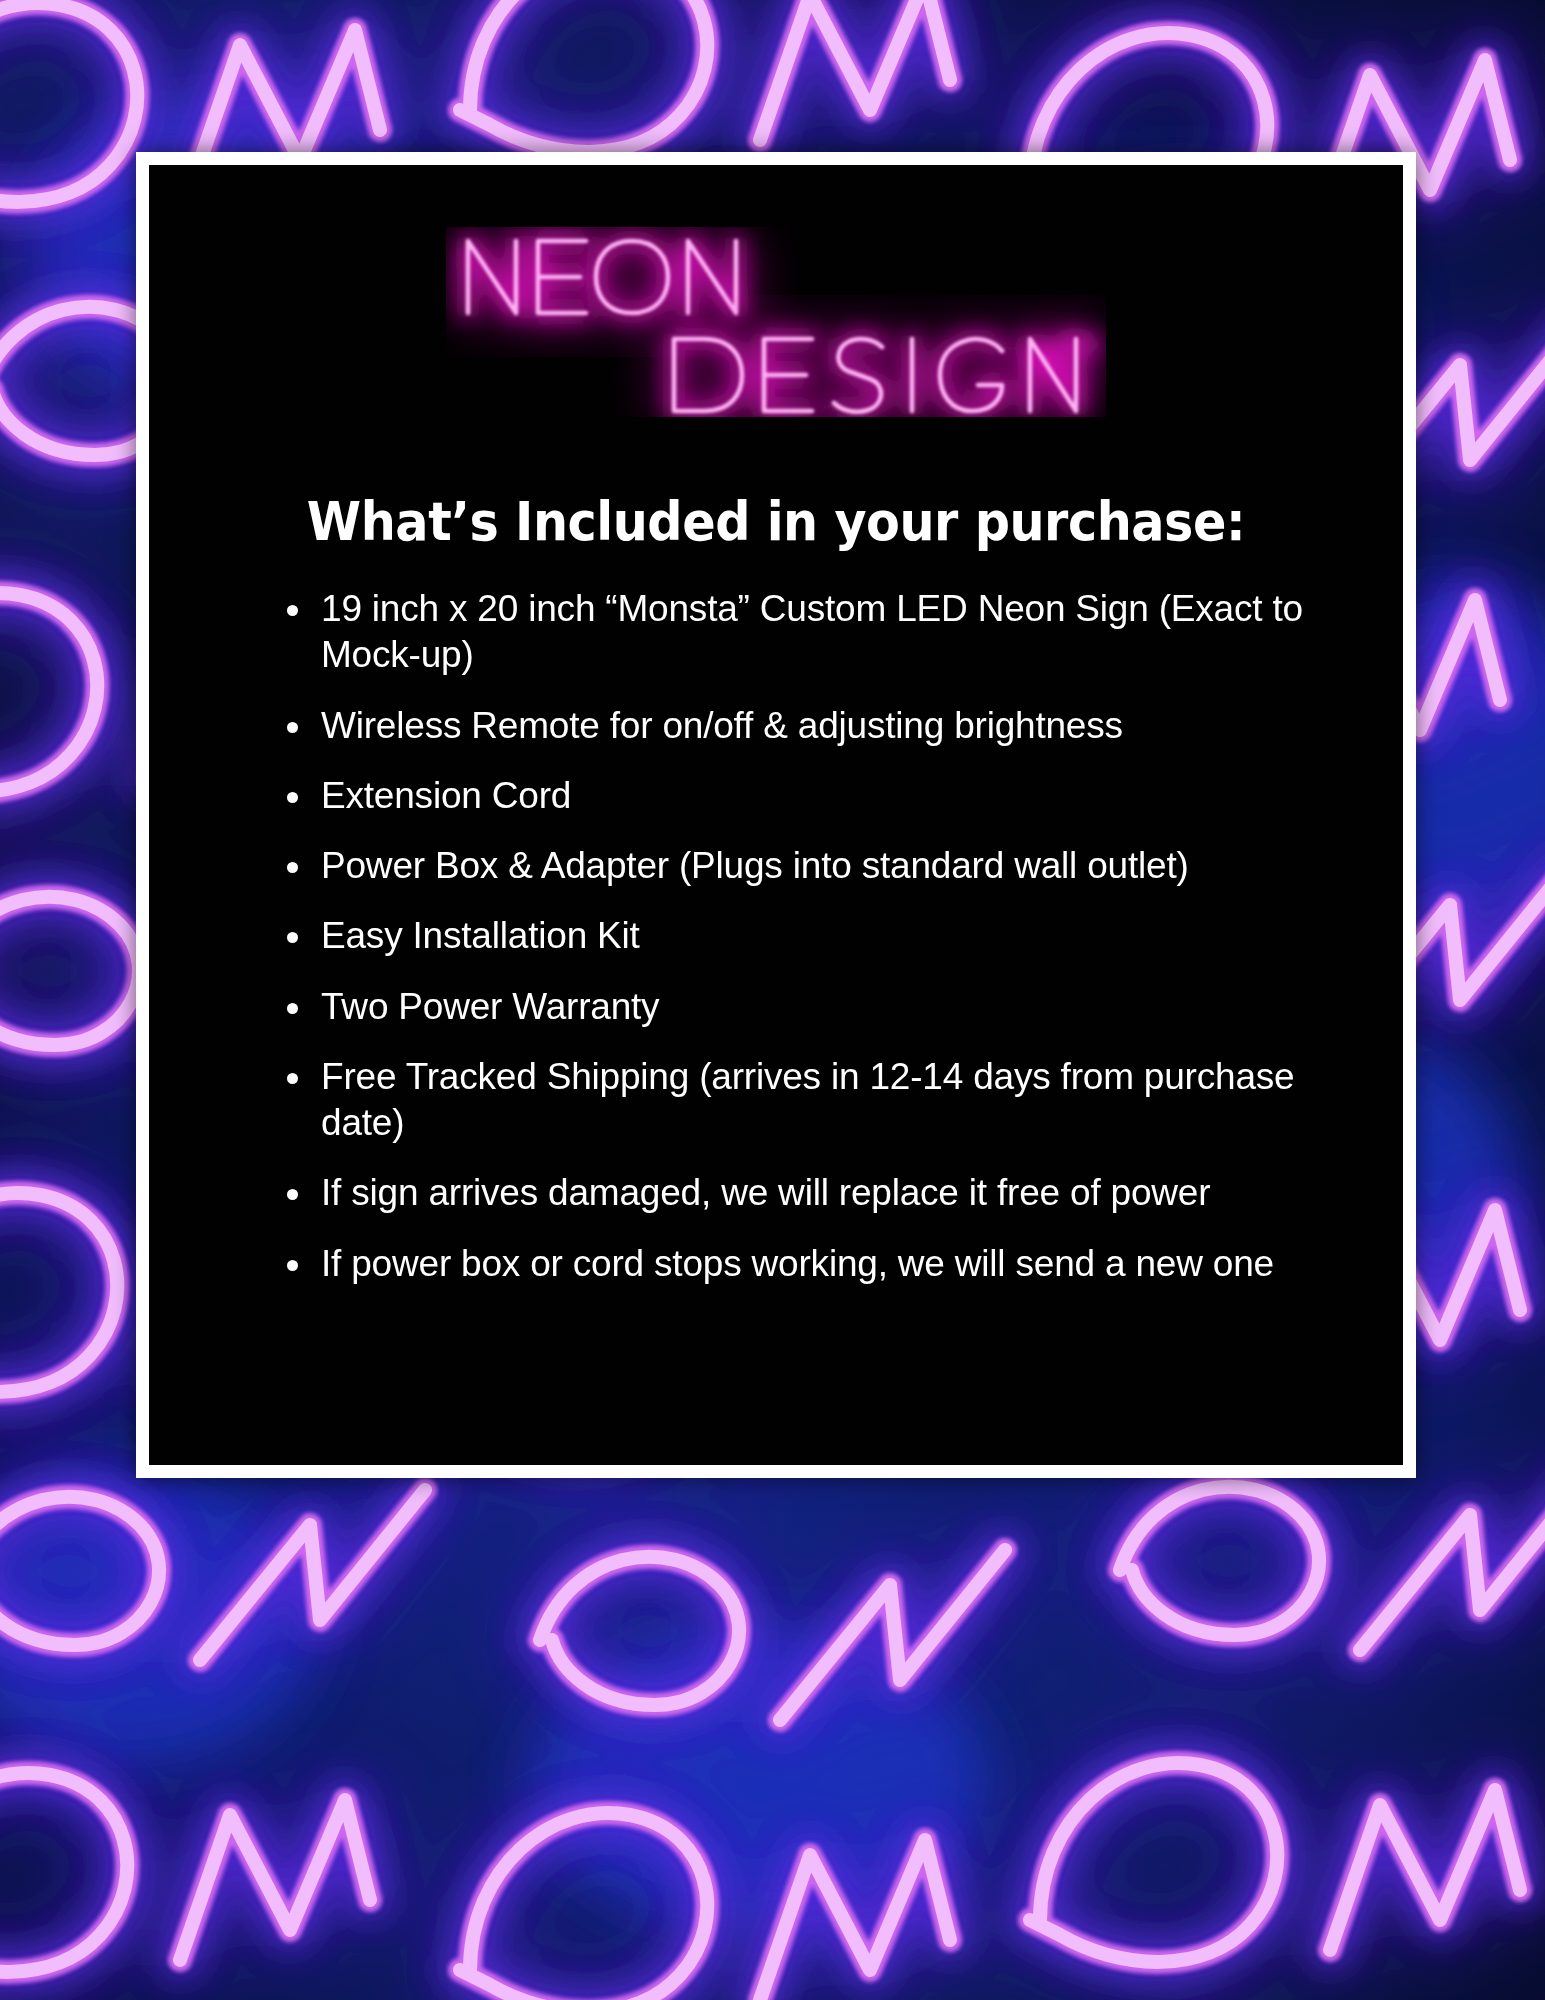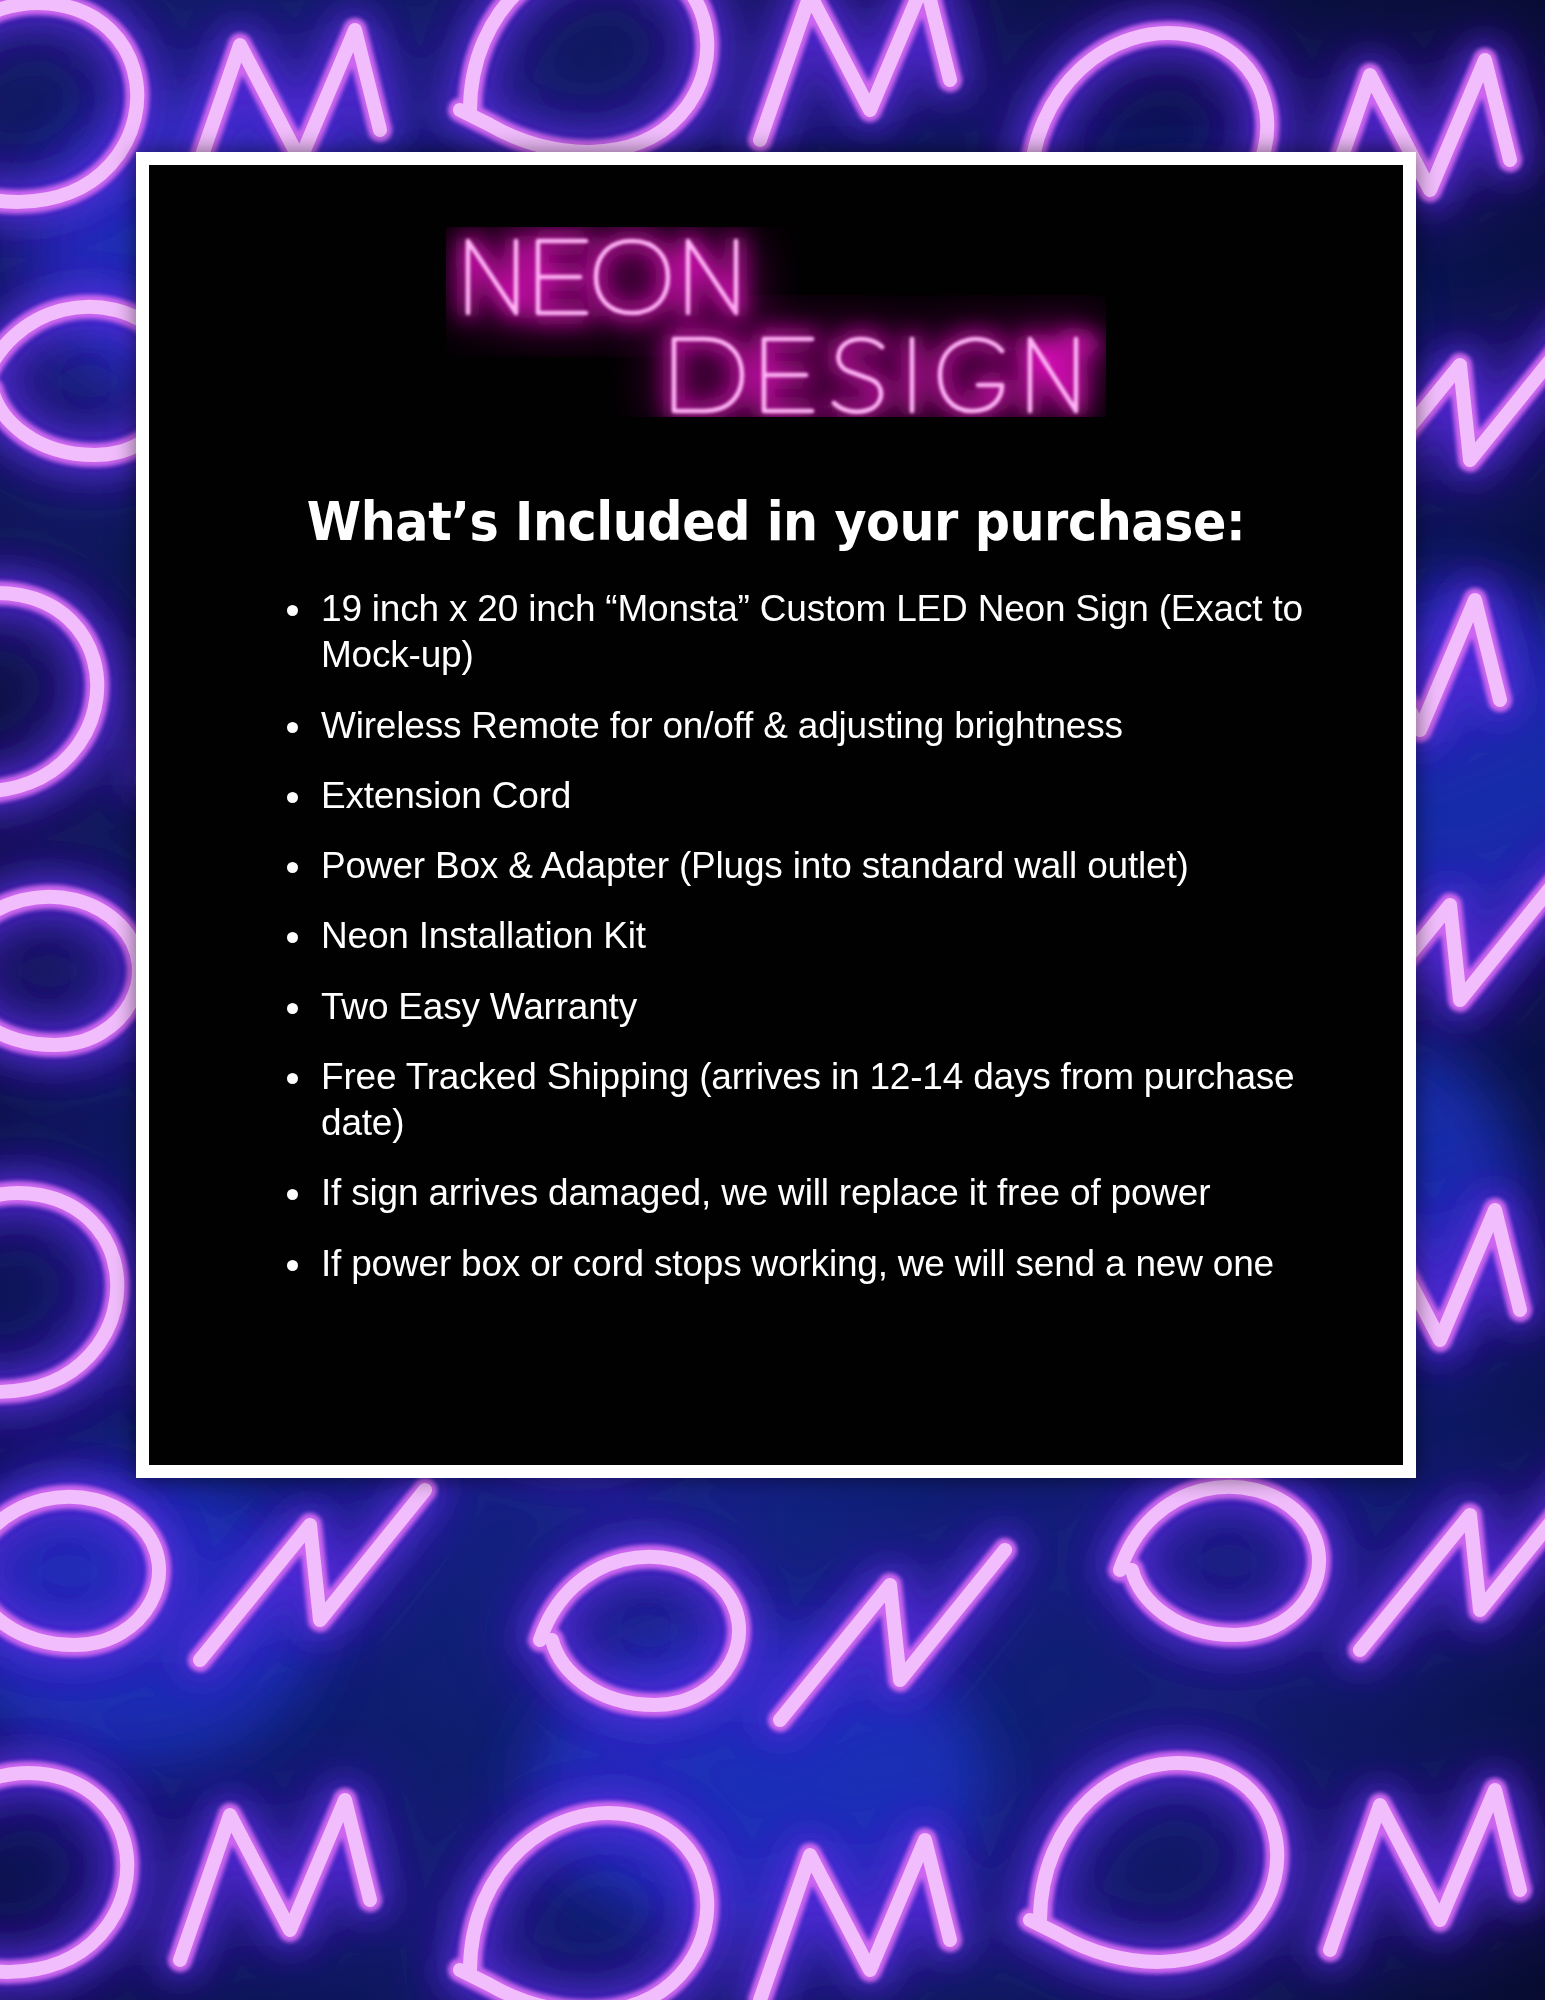--- a/index.html
+++ b/index.html
@@ -290,22 +290,22 @@
         </svg>
       </div>
 
       <h1 id="heading">What’s Included in your purchase:</h1>
 
       <ul id="list">
         <li>19 inch x 20 inch “Monsta” Custom LED Neon Sign (Exact to Mock-up)</li>
         <li>Wireless Remote for on/off &amp; adjusting brightness</li>
         <li>Extension Cord</li>
         <li>Power Box &amp; Adapter (Plugs into standard wall outlet)</li>
-        <li>Neon Installation Kit</li>
-        <li>Two Easy Warranty</li>
+        <li>Easy Installation Kit</li>
+        <li>Two Power Warranty</li>
         <li>Free Tracked Shipping (arrives in 12-14 days from purchase date)</li>
         <li>If sign arrives damaged, we will replace it free of power</li>
         <li>If power box or cord stops working, we will send a new one</li>
       </ul>
 
     </div>
   </div>
 
 </div>
 

